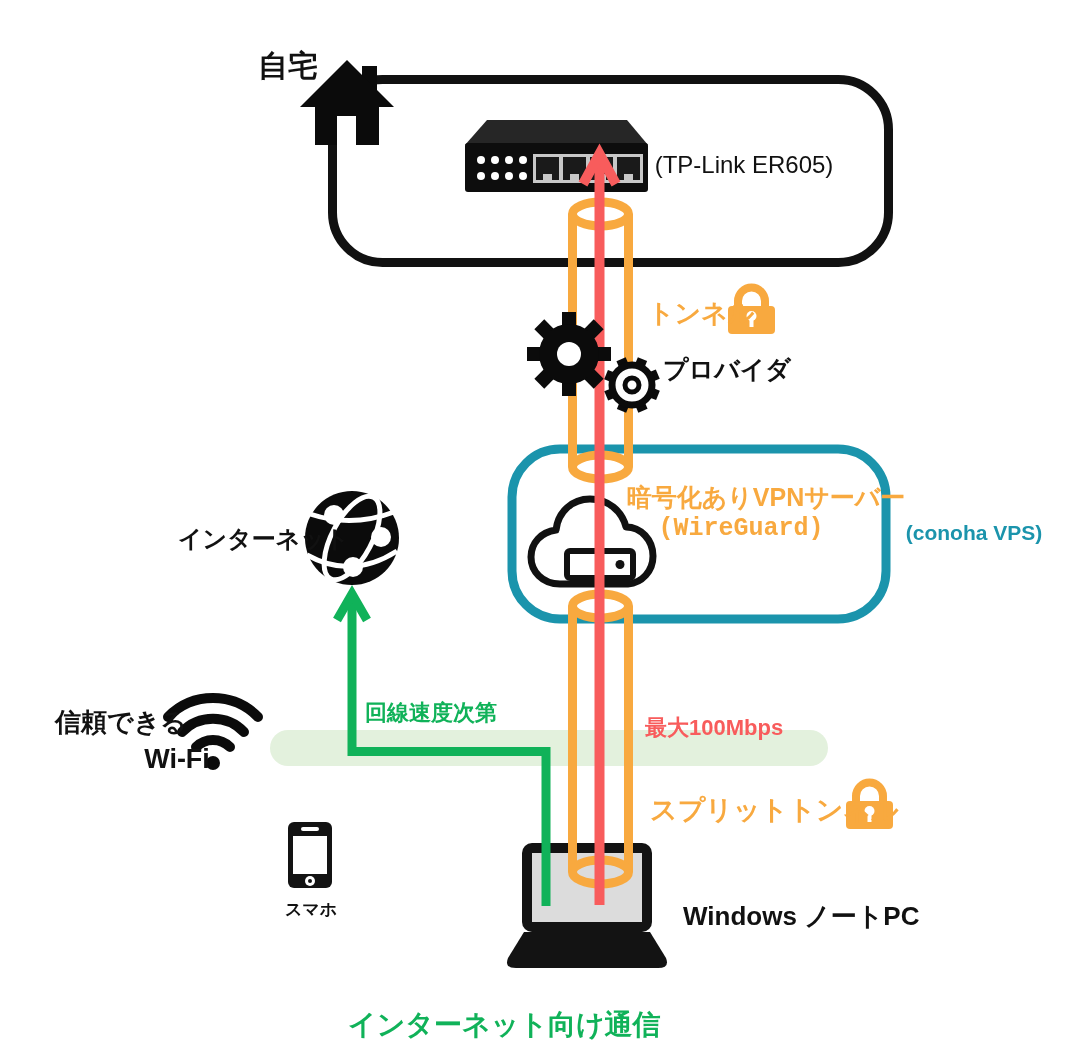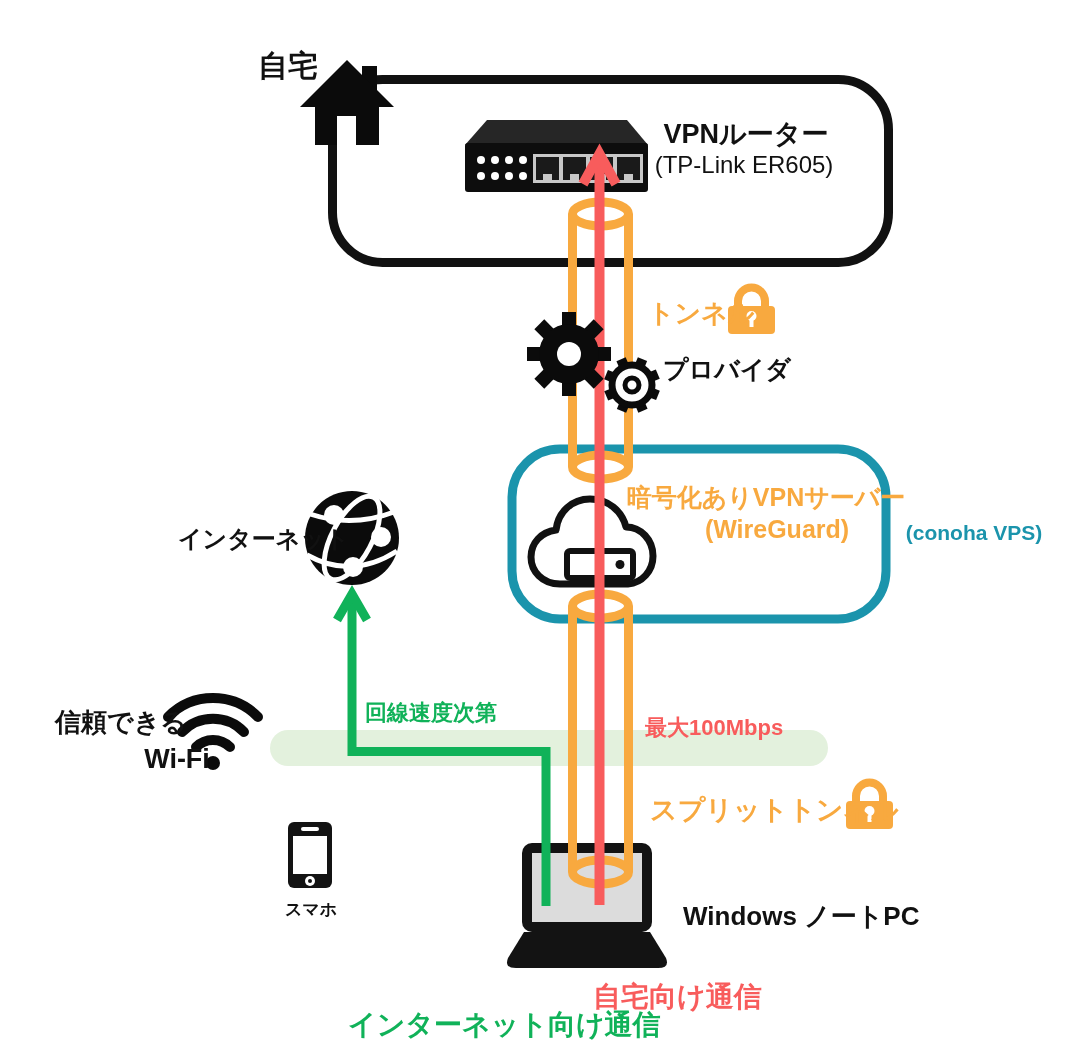--- a/index.html
+++ b/index.html
@@ -176,42 +176,40 @@
     <g>
       <path d="M856 803 V796 A13.5 13.5 0 0 1 883 796 V803" fill="none" stroke="#F8A93F" stroke-width="8"></path>
       <rect x="846" y="801" width="47" height="28" rx="4" fill="#F8A93F"></rect>
       <circle cx="869.5" cy="811" r="5" fill="#fff"></circle>
       <rect x="867.5" y="813" width="4" height="9" fill="#fff"></rect>
     </g>
   </svg>
 
   <div class="lbl b black" style="left:258px;top:41px;font-size:30px;margin-top:8px;">自宅</div>
 
-  <div class="lbl b black ctr" style="left:746px;top:119px;font-size:27px;">VPNルーター</div>
   <div class="lbl black ctr" style="left:744px;top:151px;font-size:24px;font-weight:400;">(TP-Link ER605)</div>
 
   <div class="lbl b orange" style="left:648px;top:299px;font-size:26px;">トンネル</div>
 
   <div class="lbl b black" style="left:663px;top:355px;font-size:25px;">プロバイダ</div>
 
   <div class="lbl b orange ctr" style="left:766px;top:483px;font-size:25px;">暗号化ありVPNサーバー</div>
-  <div class="lbl b orange ctr" style="left:777px;top:515px;font-size:25px;">(WireGuard)</div>
+  <div class="lbl b orange ctr" style="left:741px;top:515px;font-size:25px;font-family:Liberation Mono, monospace;">(WireGuard)</div>
 
   <div class="lbl teal ctr" style="left:974px;top:521px;font-size:21px;font-weight:600;text-align:right;">(conoha VPS)</div>
 
   <div class="lbl b black" style="left:178px;top:525px;font-size:24px;">インターネット</div>
 
   <div class="lbl b green" style="left:365px;top:672px;font-size:22px;">回線速度次第</div>
   <div class="lbl b red" style="left:645px;top:672px;font-size:22px;margin-top:43px;">最大100Mbps</div>
 
   <div class="lbl b black ctr" style="left:121px;top:708px;font-size:26px;">信頼できる</div>
   <div class="lbl b black ctr" style="left:177px;top:744px;font-size:27px;">Wi-Fi</div>
 
   <div class="lbl b black ctr" style="left:311px;top:900px;font-size:17px;">スマホ</div>
 
   <div class="lbl b orange" style="left:650px;top:795px;font-size:27px;">スプリットトンネル</div>
 
   <div class="lbl b black" style="left:683px;top:902px;font-size:26px;">Windows ノートPC</div>
 
   <div class="lbl b green" style="left:348px;top:981px;font-size:28px;">インターネット向け通信</div>
-  <div class="lbl b red" style="left:593px;top:981px;font-size:28px;">自宅向け通信</div>
 
 </div>
 
 </body></html>

